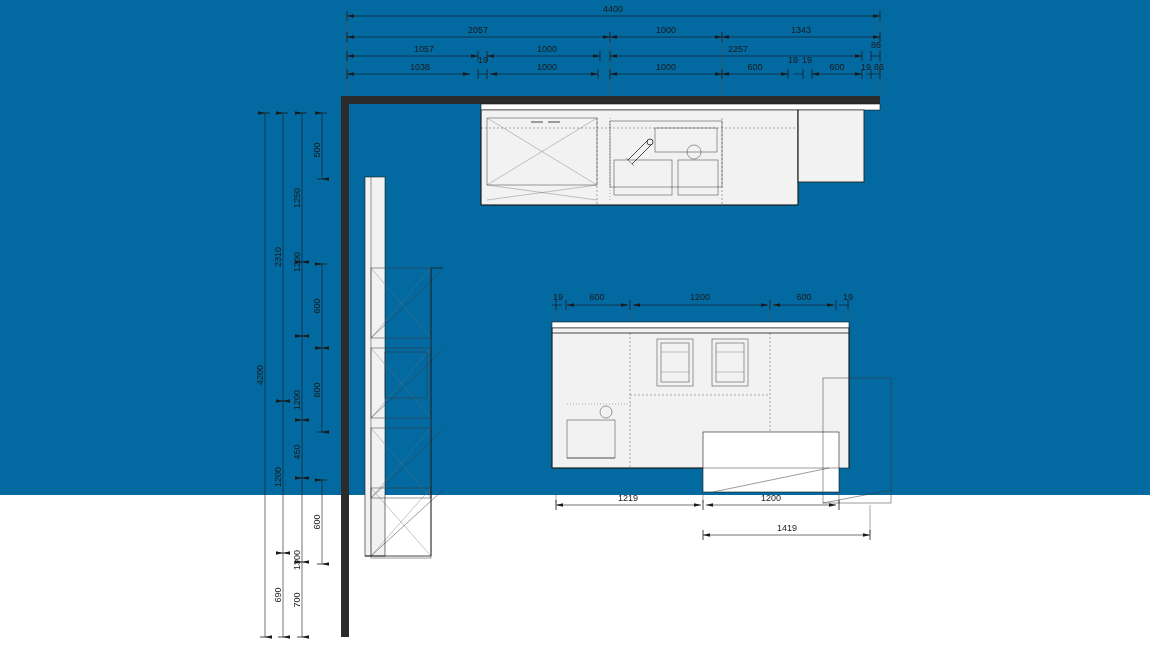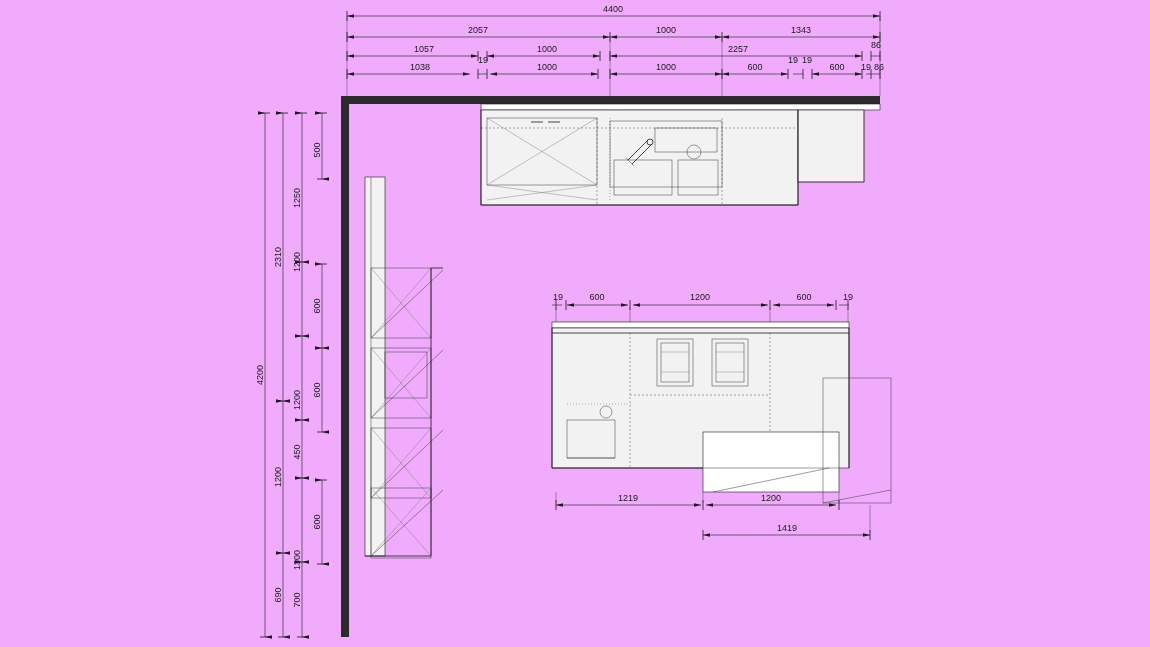--- a/index.html
+++ b/index.html
@@ -9,22 +9,22 @@
   }
   body {
     width: 1150px;
     height: 647px;
     font-family: "Liberation Sans", sans-serif;
     overflow: hidden;
   }
   #drawing {
     position: relative;
     width: 1150px;
-    height: 647px;
-    background: #f0abfc;
+    height: 495px;
+    background: #0369a1;
   }
   svg {
     display: block;
   }
   .dim-text {
     font-family: "Liberation Sans", sans-serif;
     font-size: 9px;
     fill: #1a1a1a;
   }
   .dim-text-v {

